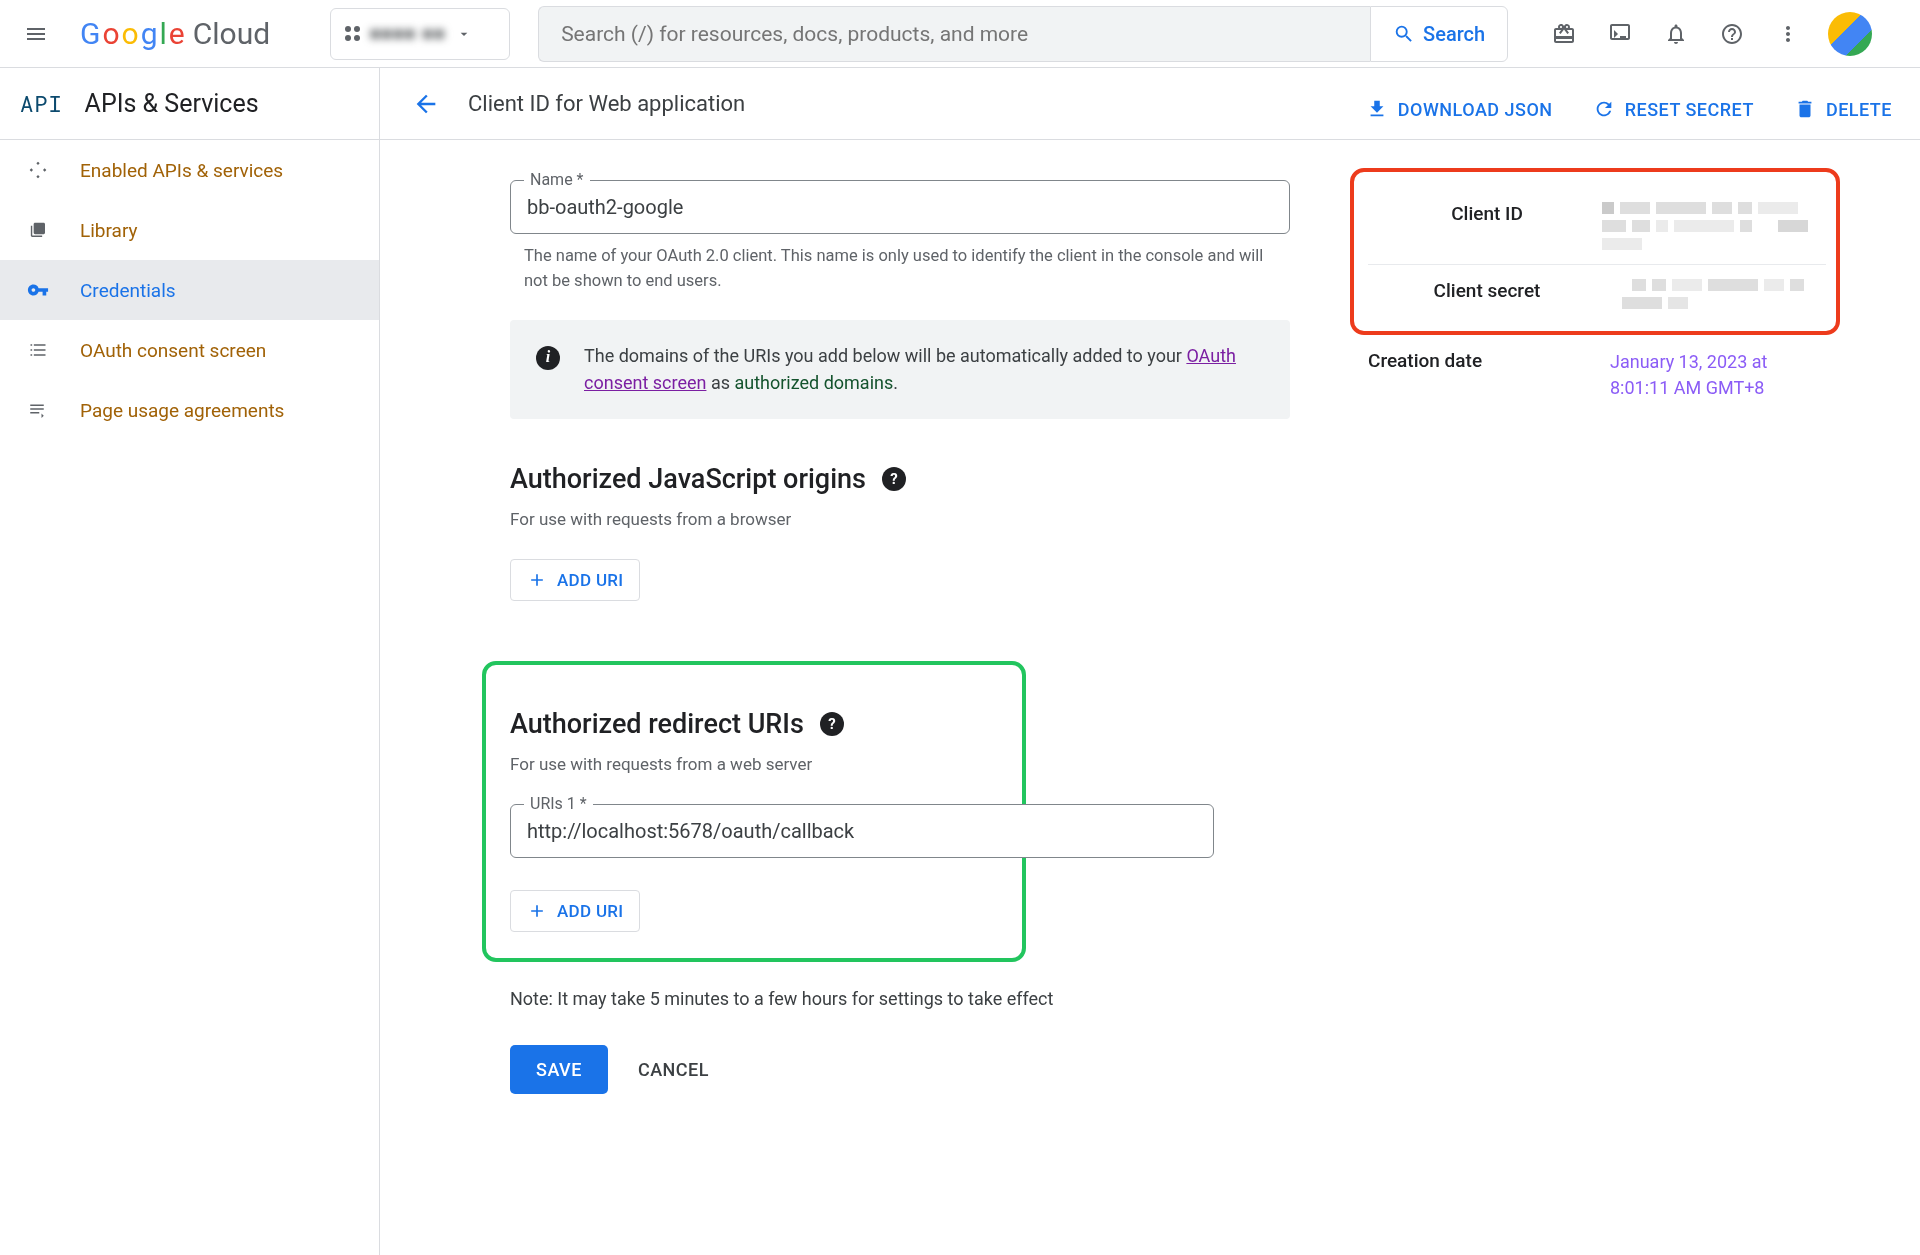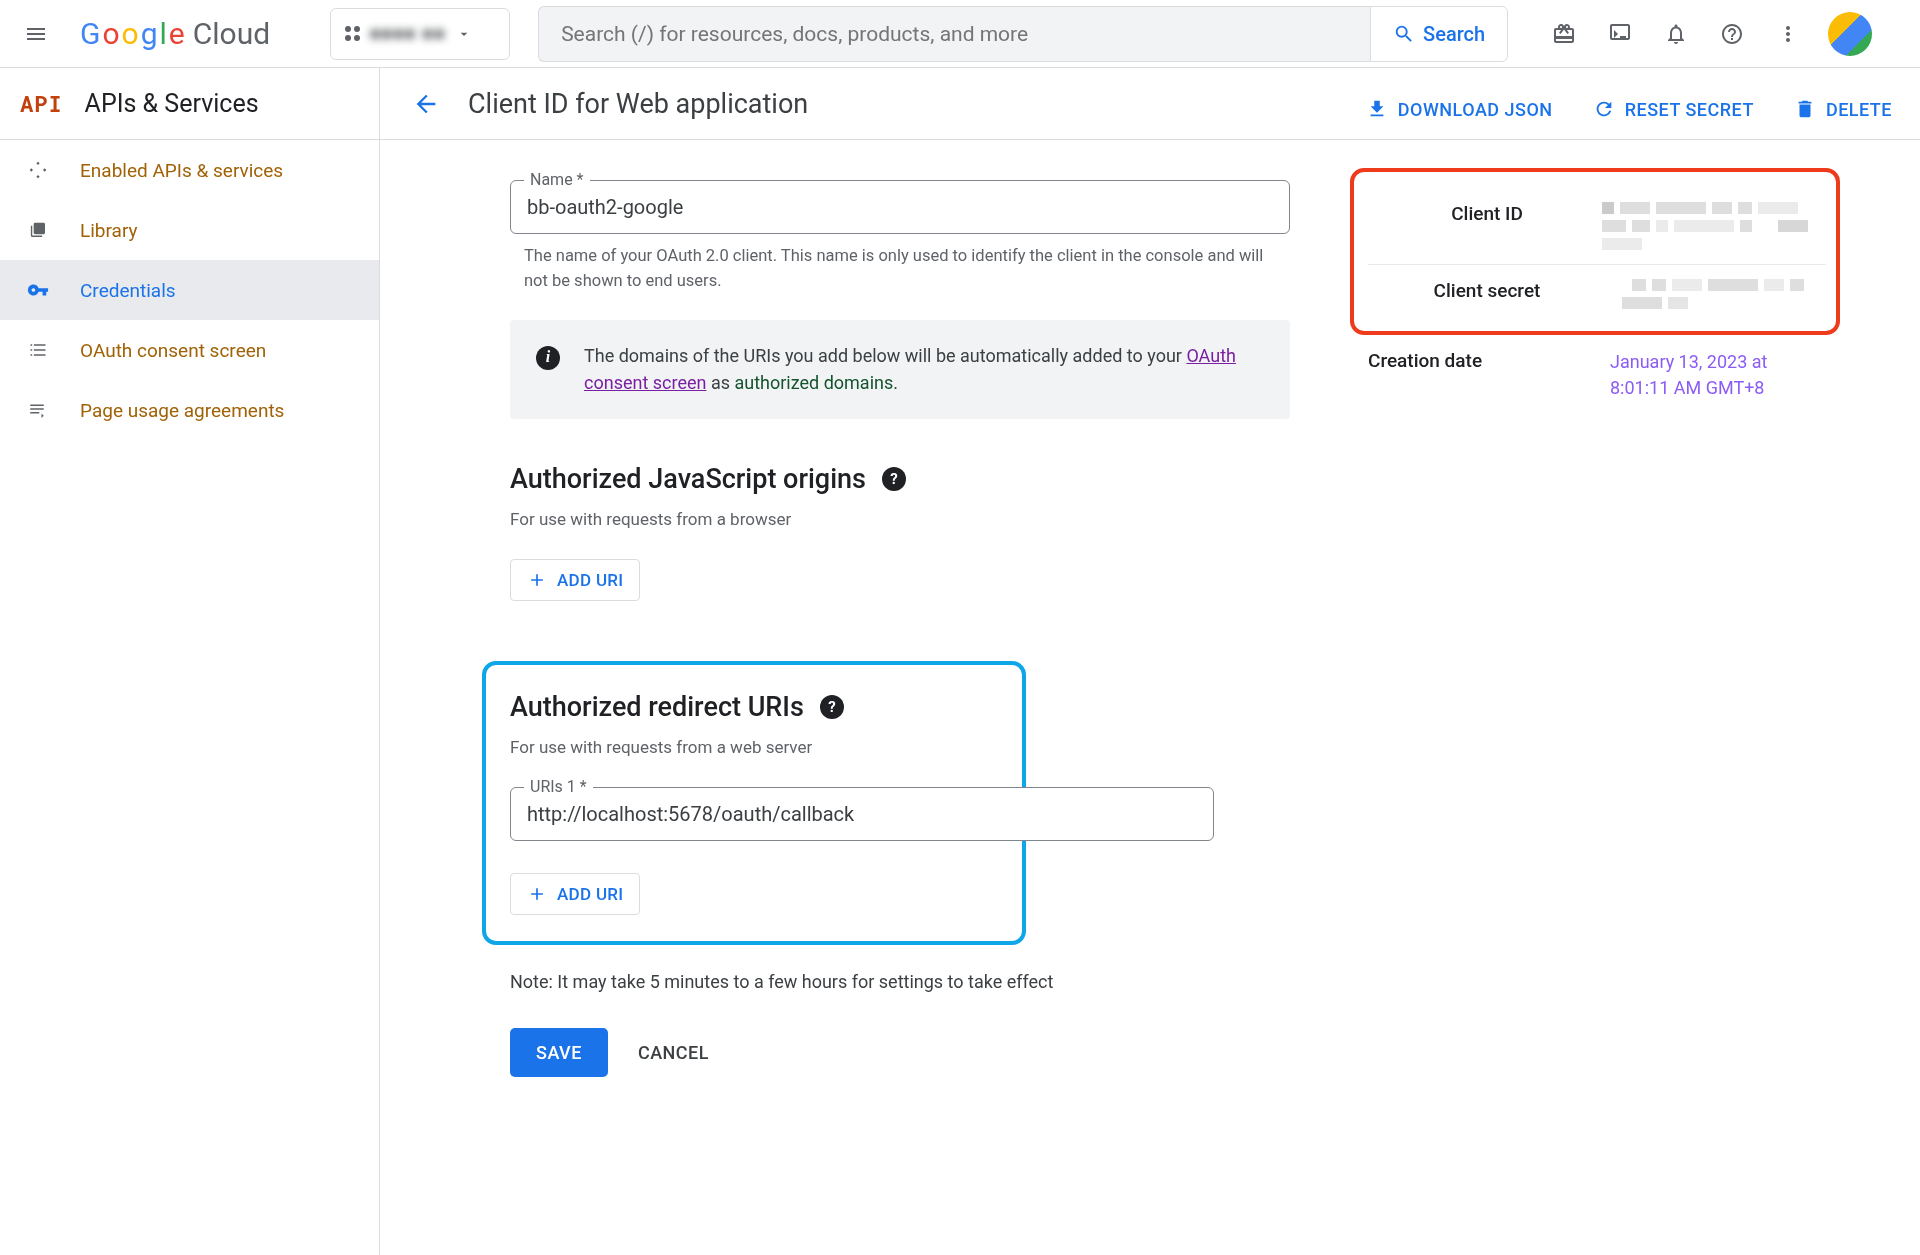--- a/index.html
+++ b/index.html
@@ -15,49 +15,49 @@
 .pp-name{ filter: blur(4px); letter-spacing:2px; color:#3c4043; font-weight:500; }
 .searchwrap{ flex:1; display:flex; margin-left:16px; height:56px; max-width:970px; }
 .searchbox{ flex:1; border:1px solid #dadce0; border-right:none; border-radius:6px 0 0 6px; background:#f1f3f4; padding:0 22px; font-size:21px; color:#5f6368; outline:none; }
 .searchbtn{ border:1px solid #dadce0; border-radius:0 6px 6px 0; background:#fff; color:#1a73e8; display:flex; align-items:center; gap:8px; padding:0 22px; font-size:20px; font-weight:500; cursor:pointer; }
 .header-icons{ display:flex; align-items:center; gap:8px; margin-left:20px; }
 .hicon{ width:48px;height:48px;display:flex;align-items:center;justify-content:center;color:#5f6368;cursor:pointer;border-radius:50%; font-size:24px;}
 .avatar{ width:44px;height:44px;border-radius:50%; background: linear-gradient(135deg,#fbbc05 0 40%,#4285f4 40% 70%,#34a853 70%); margin-left:8px; cursor:pointer;}
 .body{ display:flex; height:calc(100% - 68px); }
 .sidebar{ width:380px; border-right:1px solid #dadce0; }
 .sb-header{ display:flex; align-items:center; height:72px; padding:0 20px; gap:22px; border-bottom:1px solid #dadce0;}
-.api-chip{ font-family: 'Roboto Mono', monospace; font-weight:700; font-size:22px; color:#c2410c; letter-spacing:1px;}
+.api-chip{ font-family: 'Roboto Mono', monospace; font-weight:400; font-size:22px; color:#0c4a6e; letter-spacing:1px;}
 .sb-title{ font-size:25px; color:#202124; font-weight:400;}
 .sb-item{ display:flex; align-items:center; height:60px; padding:0 26px; gap:30px; color:#a16207; cursor:pointer; font-size:19px;}
 .sb-item.active{ background:#e8eaed; color:#1a73e8; }
 .sb-item.active .sb-ico{ color:#1a73e8; }
 .sb-ico{ width:24px; color:#5f6368; display:flex; align-items:center; justify-content:center;}
 .main{ flex:1; overflow:auto; }
 .page-hdr{ display:flex; align-items:center; height:72px; padding:0 28px; gap:24px; border-bottom:1px solid #dadce0;}
 .back{ color:#1a73e8; cursor:pointer; width:36px;height:36px;display:flex;align-items:center;justify-content:center;}
-.page-title{ font-size:27px; color:#3c4043; flex:0 0 auto; margin-right:auto;}
+.page-title{ font-size:22px; color:#3c4043; flex:0 0 auto; margin-right:auto;}
 .hdr-actions{ display:flex; gap:40px;margin-top:11px;}
 .hdr-act{ display:flex; align-items:center; gap:10px; color:#1a73e8; font-weight:500; font-size:18px; letter-spacing:0.5px; cursor:pointer;}
 .hdr-act.delete{ color:#1a73e8;}
 .content{ display:flex; padding:40px 30px 40px 130px; gap:60px; align-items:flex-start;}
 .form-col{ width:780px; }
 .side-col{ width:490px; position:relative; }
 .field{ position:relative; margin-bottom:10px;}
 .field label{ position:absolute; top:-10px; left:14px; background:#fff; padding:0 6px; font-size:16px; color:#5f6368;}
 .field input{ width:100%; height:54px; border:1px solid #80868b; border-radius:6px; padding:0 16px; font-size:20px; color:#3c4043; outline:none; background:#fff;}
 .helper{ font-size:16.5px; color:#5f6368; line-height:1.5; margin-bottom:26px; padding:0 2px 0 14px;}
 .infobox{ background:#f1f3f4; border-radius:4px; padding:22px 26px; display:flex; gap:24px; font-size:18px; color:#3c4043; line-height:1.55; margin-bottom:44px;}
 .infobox .iicon{ width:24px;height:24px;border-radius:50%;background:#202124;color:#fff;display:flex;align-items:center;justify-content:center;font-style:italic;font-family:serif;font-weight:bold;font-size:16px;flex-shrink:0; margin-top:4px;}
 .linkp{ color:#7b1fa2; text-decoration:underline; cursor:pointer;}
 .linkb{ color:#14532d; cursor:pointer;}
 .section-h{ display:flex; align-items:center; gap:16px; font-size:27px; font-weight:500; color:#202124; margin-bottom:14px;}
 .qmark{ width:24px;height:24px;border-radius:50%;background:#202124;color:#fff;display:flex;align-items:center;justify-content:center;font-size:15px;font-weight:bold;cursor:pointer;}
 .subhelp{ font-size:17px; color:#5f6368; margin-bottom:30px;}
 .add-uri{ display:inline-flex; align-items:center; gap:10px; border:1px solid #dadce0; border-radius:4px; padding:10px 16px; color:#1a73e8; font-weight:500; font-size:17px; letter-spacing:0.3px; cursor:pointer; background:#fff;}
-.redirect-wrap{ border:4px solid #0ea5e9; border-radius:14px; padding:26px 14px 26px 12px; margin-left:-28px; width:544px; margin-bottom:4px;}
+.redirect-wrap{ border:4px solid #22c55e; border-radius:14px; padding:43px 14px 26px 12px; margin-left:-28px; width:544px; margin-bottom:4px;}
 .redirect-wrap .section-h{ margin-left:12px;}
 .redirect-wrap .subhelp{ margin-left:12px;}
 .redirect-wrap .field{ margin-left:12px; width:704px;}
 .redirect-wrap .add-uri{ margin-left:12px;}
 .note{ font-size:18px; color:#3c4043; margin:26px 0 36px 0;}
 .actions{ display:flex; gap:30px; align-items:center;}
 .btn-save{ background:#1a73e8; color:#fff; border:none; border-radius:5px; padding:14px 26px; font-size:18px; font-weight:500; letter-spacing:0.5px; cursor:pointer;}
 .btn-cancel{ background:none; border:none; color:#3c4043; font-size:18px; font-weight:500; letter-spacing:0.5px; cursor:pointer;}
 .kv-wrap{ border:4px solid #ed3b1c; border-radius:14px; padding:16px 10px 8px 14px; margin-top:-12px;}
 .kv{ display:flex; padding:14px 4px; border-bottom:1px solid #e8eaed; text-align:center;}

